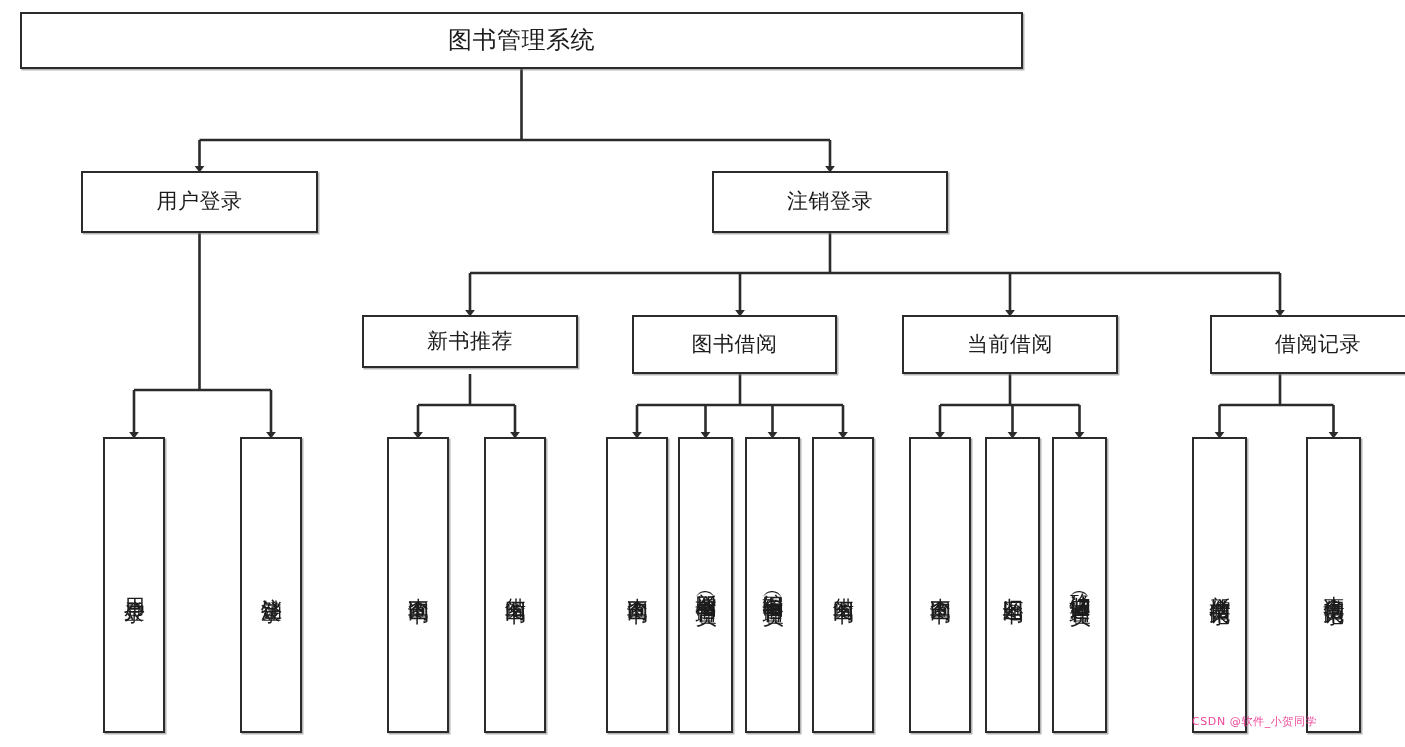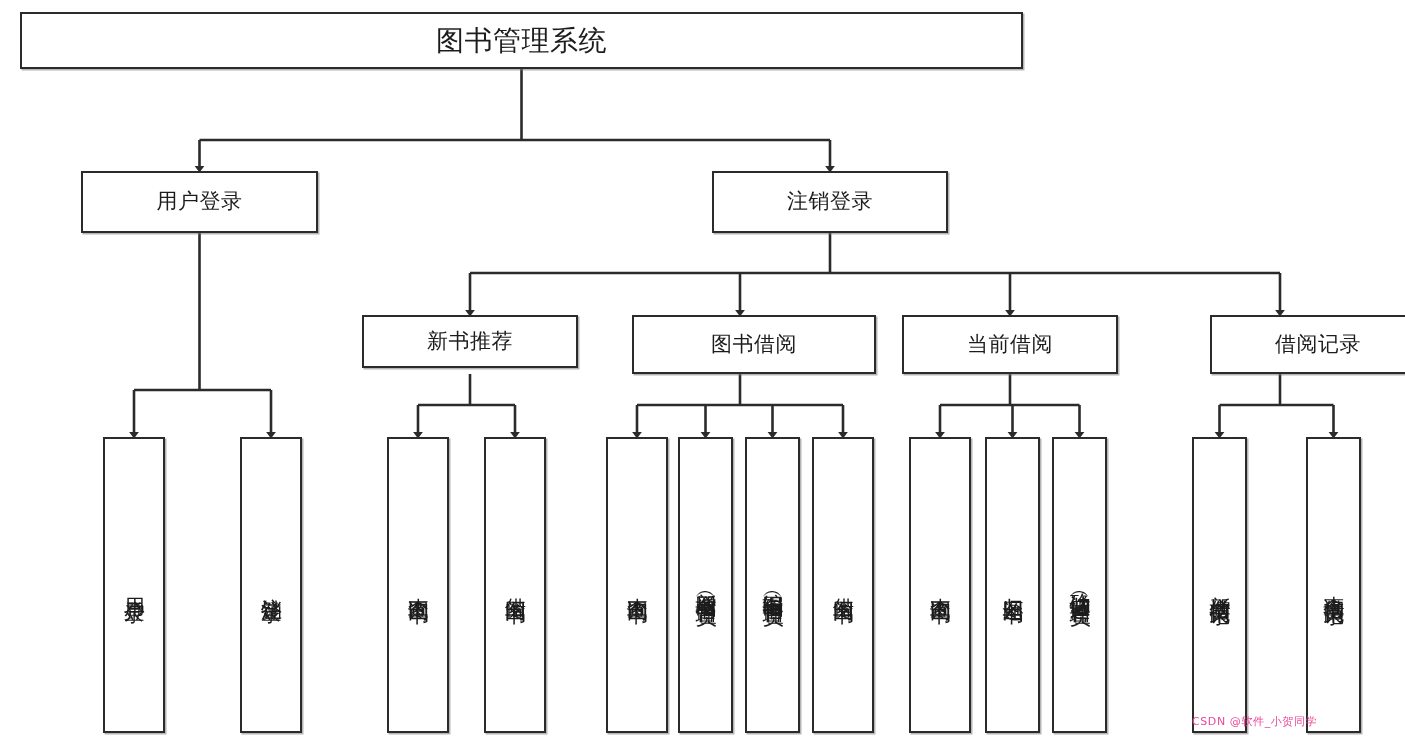--- a/index.html
+++ b/index.html
@@ -48,21 +48,21 @@
     user-select: none;
   }
   .node-box.vertical .node-label {
     writing-mode: vertical-rl;
     text-orientation: upright;
     font-size: 21px;
     line-height: 1.2;
     letter-spacing: 2px;
     max-height: 100%;
   }
-  .node-box.root .node-label { font-size: 28px; }
+  .node-box.root .node-label { font-size: 24px; }
   .watermark {
     position: absolute;
     color: #ec4899;
     font-size: 11px;
     letter-spacing: 0.6px;
     white-space: nowrap;
     user-select: none;
   }
 </style>
 </head>
@@ -117,21 +117,21 @@
       </div>
       <div class="node-box" style="left: 81px; top: 171px; width: 237px; height: 62px;">
         <span class="node-label">用户登录</span>
       </div>
       <div class="node-box" style="left: 712px; top: 171px; width: 236px; height: 62px;">
         <span class="node-label">注销登录</span>
       </div>
       <div class="node-box" style="left: 362px; top: 315px; width: 216px; height: 53px;">
         <span class="node-label">新书推荐</span>
       </div>
-      <div class="node-box" style="left: 632px; top: 315px; width: 244px; height: 59px;">
+      <div class="node-box" style="left: 632px; top: 315px; width: 205px; height: 59px;">
         <span class="node-label">图书借阅</span>
       </div>
       <div class="node-box" style="left: 902px; top: 315px; width: 216px; height: 59px;">
         <span class="node-label">当前借阅</span>
       </div>
       <div class="node-box" style="left: 1172px; top: 315px; width: 216px; height: 59px; margin-left: 38px;">
         <span class="node-label">借阅记录</span>
       </div>
       <div class="node-box vertical" style="left: 103px; top: 437px; width: 62px; height: 296px;">
         <span class="node-label">用户登录</span>

